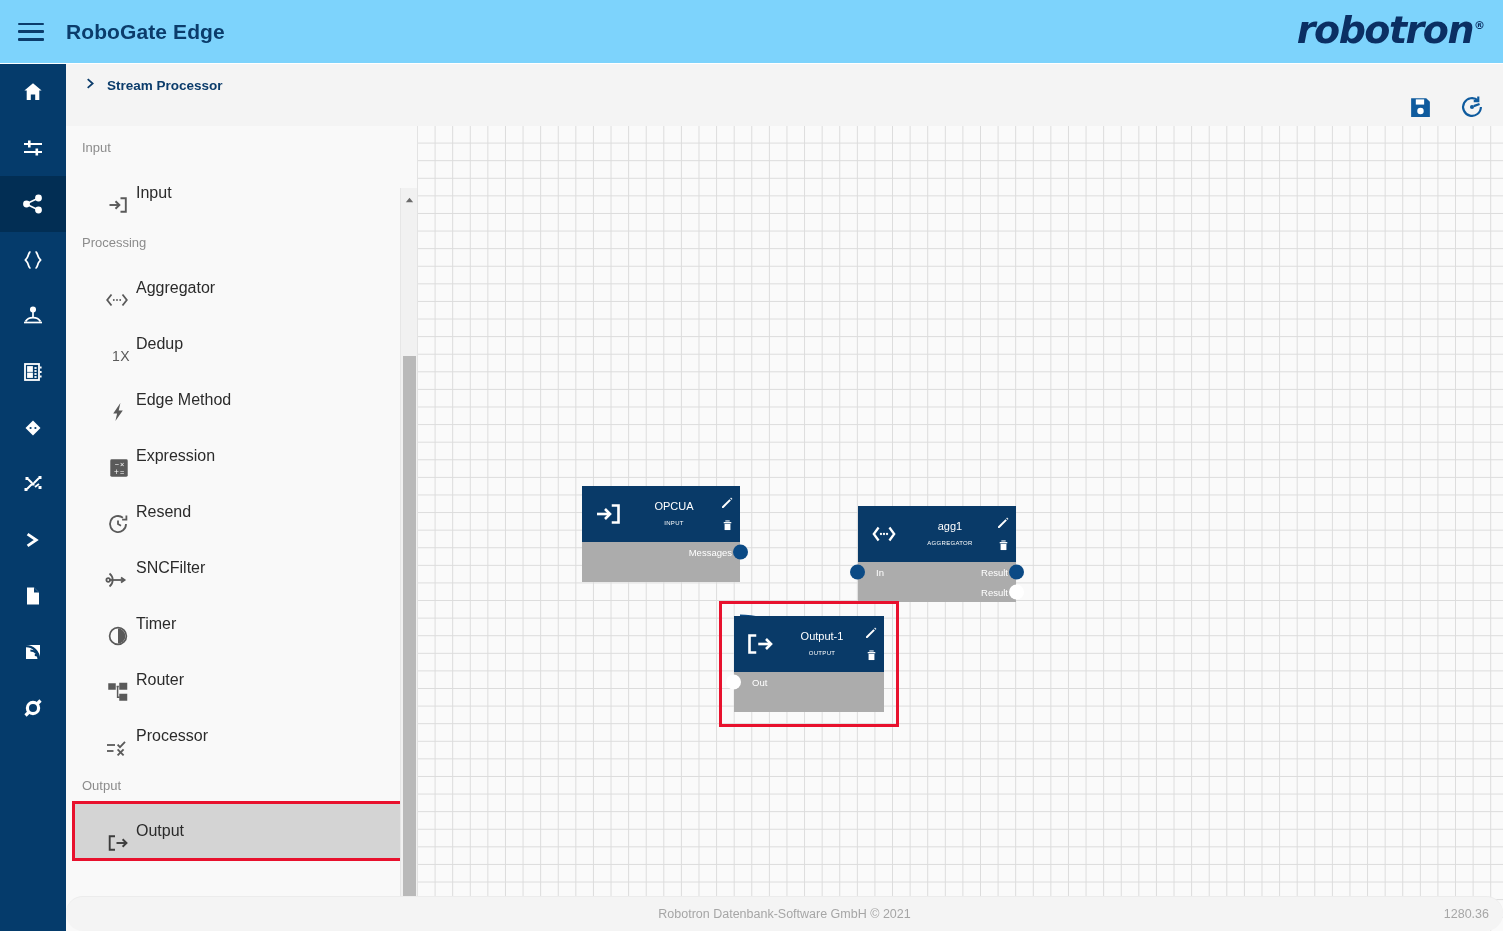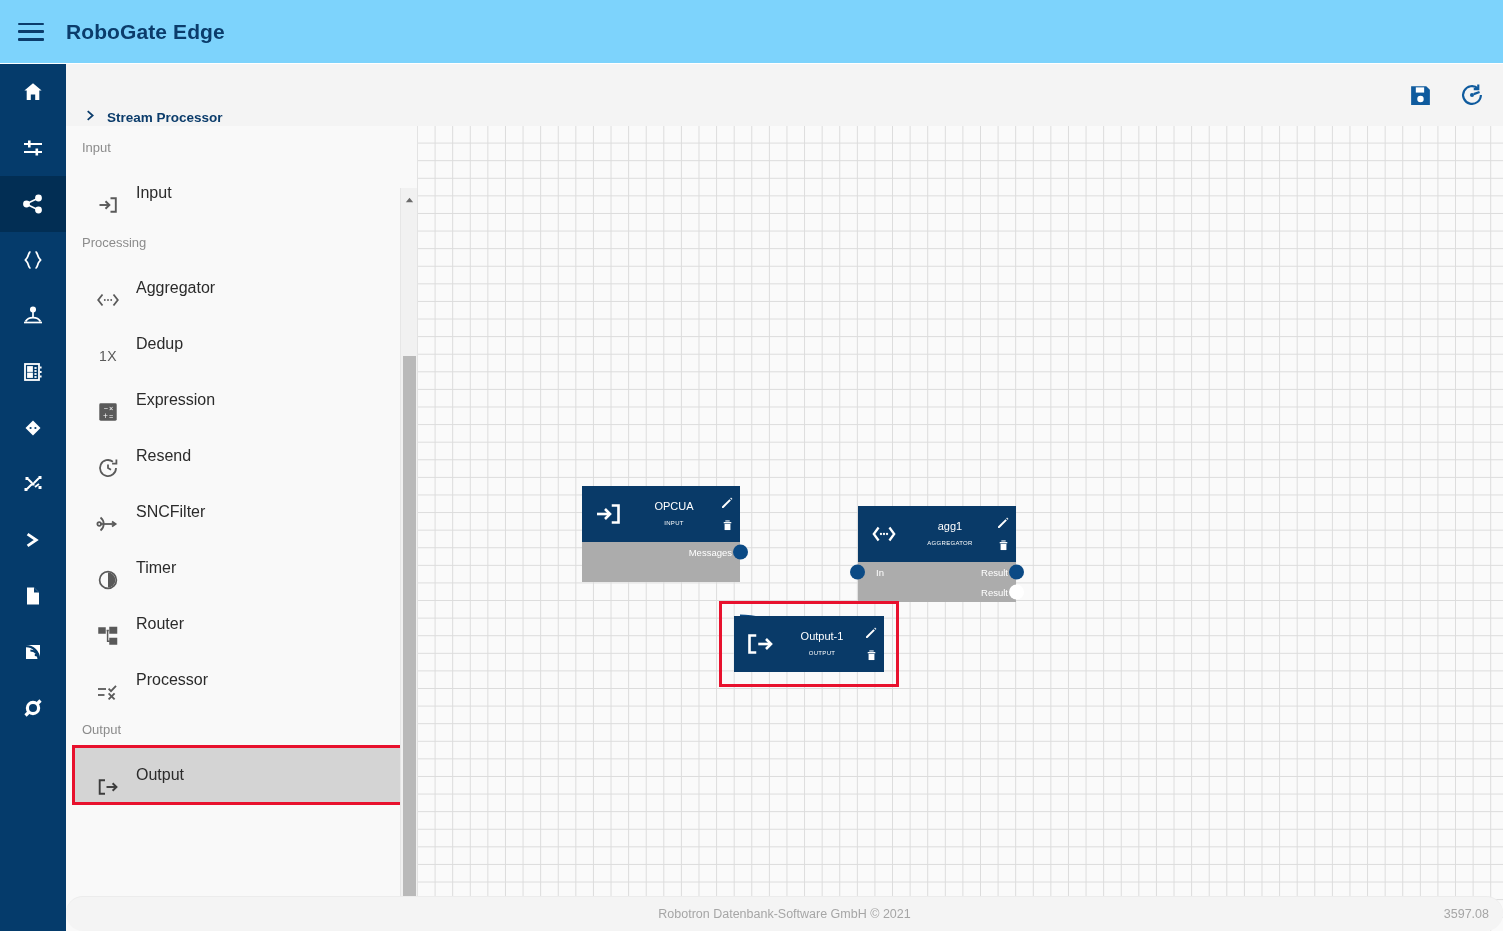--- a/index.html
+++ b/index.html
@@ -51,22 +51,22 @@
   .rail-spacer { height: 224px; }
 
   
   .content {
     position: absolute; left: 66px; top: 64px; width: 1437px; height: 867px;
     background: #f4f4f4;
   }
 
   
   .crumbbar {
-    position: absolute; left: 0; top: 0; width: 1437px; height: 62px;
-    display: flex; align-items: flex-end;
+    position: absolute; left: 0; top: 12px; width: 1437px; height: 62px;
+    display: flex; align-items: flex-start;
   }
   .crumb {
     display: flex; align-items: center; margin-left: 18px; cursor: pointer;
   }
   .crumb .chev { margin-right: 10px; display: block; }
   .crumb .crumb-label {
     font-size: 13.5px; font-weight: bold; color: #0b3c6b;
   }
   .toolbar-actions {
     position: absolute; right: 18px; top: 0; height: 62px;
@@ -81,21 +81,21 @@
     overflow: hidden;
   }
   .palette-group {
     font-size: 13px; color: #8c8c8c; padding: 14px 0 10px 16px;
   }
   .palette-item {
     height: 56px; display: flex; align-items: center; cursor: pointer;
     position: relative; padding-left: 16px;
   }
   .palette-item .pi-icon {
-    width: 44px; display: flex; align-items: center; justify-content: center;
+    width: 44px; display: flex; align-items: center; justify-content: flex-end;
     margin-left: 4px;
     margin-top: 24px;
   }
   .palette-item .pi-label {
     font-size: 16px; color: #2b2b2b; margin-left: 6px;
   }
   .palette-item.selected {
     background: #d4d4d4; outline: 3px solid #e8112d; outline-offset: -1px;
     margin: 0 4px 0 8px; padding-left: 8px;
   }
@@ -203,20 +203,21 @@
 
 <div id="app">
 
   <div class="topbar">
     <div class="hamburger">
       <i></i>
       <i></i>
       <i></i>
     </div>
     <div class="app-title">RoboGate Edge</div>
+    <div class="brand"><span>robotron</span><span class="reg">®</span></div>
   </div>
 
   <div class="rail">
 
     <div class="rail-item">
       <span>
         <svg width="24" height="24" viewBox="0 0 24 24" fill="#fff">
             <path d="M12 3.2 3.4 10.4h2.3V20h4.1v-5.4h4.4V20h4.1v-9.6h2.3z"></path>
           </svg>
       </span>
@@ -410,20 +411,28 @@
         <span class="pi-label">Aggregator</span>
       </div>
 
       <div class="palette-item">
         <span class="pi-icon">
           <span class="dedup-glyph">1X</span>
         </span>
         <span class="pi-label">Dedup</span>
       </div>
 
+      <div class="palette-item">
+        <span class="pi-icon">
+          <svg width="24" height="24" viewBox="0 0 24 24" fill="#5a5a5a">
+            <path d="M14.4 3 7.2 13.4h3.9L9.4 21l7.4-10.6h-4.1z"></path>
+          </svg>
+        </span>
+        <span class="pi-label">Edge Method</span>
+      </div>
 
       <div class="palette-item">
         <span class="pi-icon">
           <svg width="22" height="22" viewBox="0 0 24 24">
             <rect x="2.5" y="2.5" width="19" height="19" rx="1.5" fill="#5a5a5a"></rect>
             <text x="7.3" y="11.3" font-family="Liberation Sans, sans-serif" font-size="8" fill="#ffffff">−</text>
             <text x="13" y="10.6" font-family="Liberation Sans, sans-serif" font-size="8" fill="#ffffff">×</text>
             <text x="6.6" y="20" font-family="Liberation Sans, sans-serif" font-size="9" fill="#ffffff">+</text>
             <text x="13" y="19.6" font-family="Liberation Sans, sans-serif" font-size="8" fill="#ffffff">=</text>
           </svg>
@@ -626,22 +635,29 @@
             </span>
             <span class="nb">
               <svg width="13" height="13" viewBox="0 0 24 24" fill="#ffffff">
                   <rect x="8" y="2.6" width="8" height="2"></rect>
                   <rect x="5" y="5.6" width="14" height="2.4"></rect>
                   <path d="M6.6 9h10.8v11.4H6.6z"></path>
                 </svg>
             </span>
           </span>
         </div>
+        <div class="node-ports">
+          <div class="port-row">
+            <span class="port-label left">Out</span>
+            <span class="port-dot empty on-left"></span>
+          </div>
+          <div class="port-row"></div>
+        </div>
       </div>
     </div>
   </div>
 
   <div class="footer">
     <span class="copy">Robotron Datenbank-Software GmbH © 2021</span>
-    <span class="ver">3597.08</span>
+    <span class="ver">1280.36</span>
   </div>
 
 </div>
 
 </body></html>

